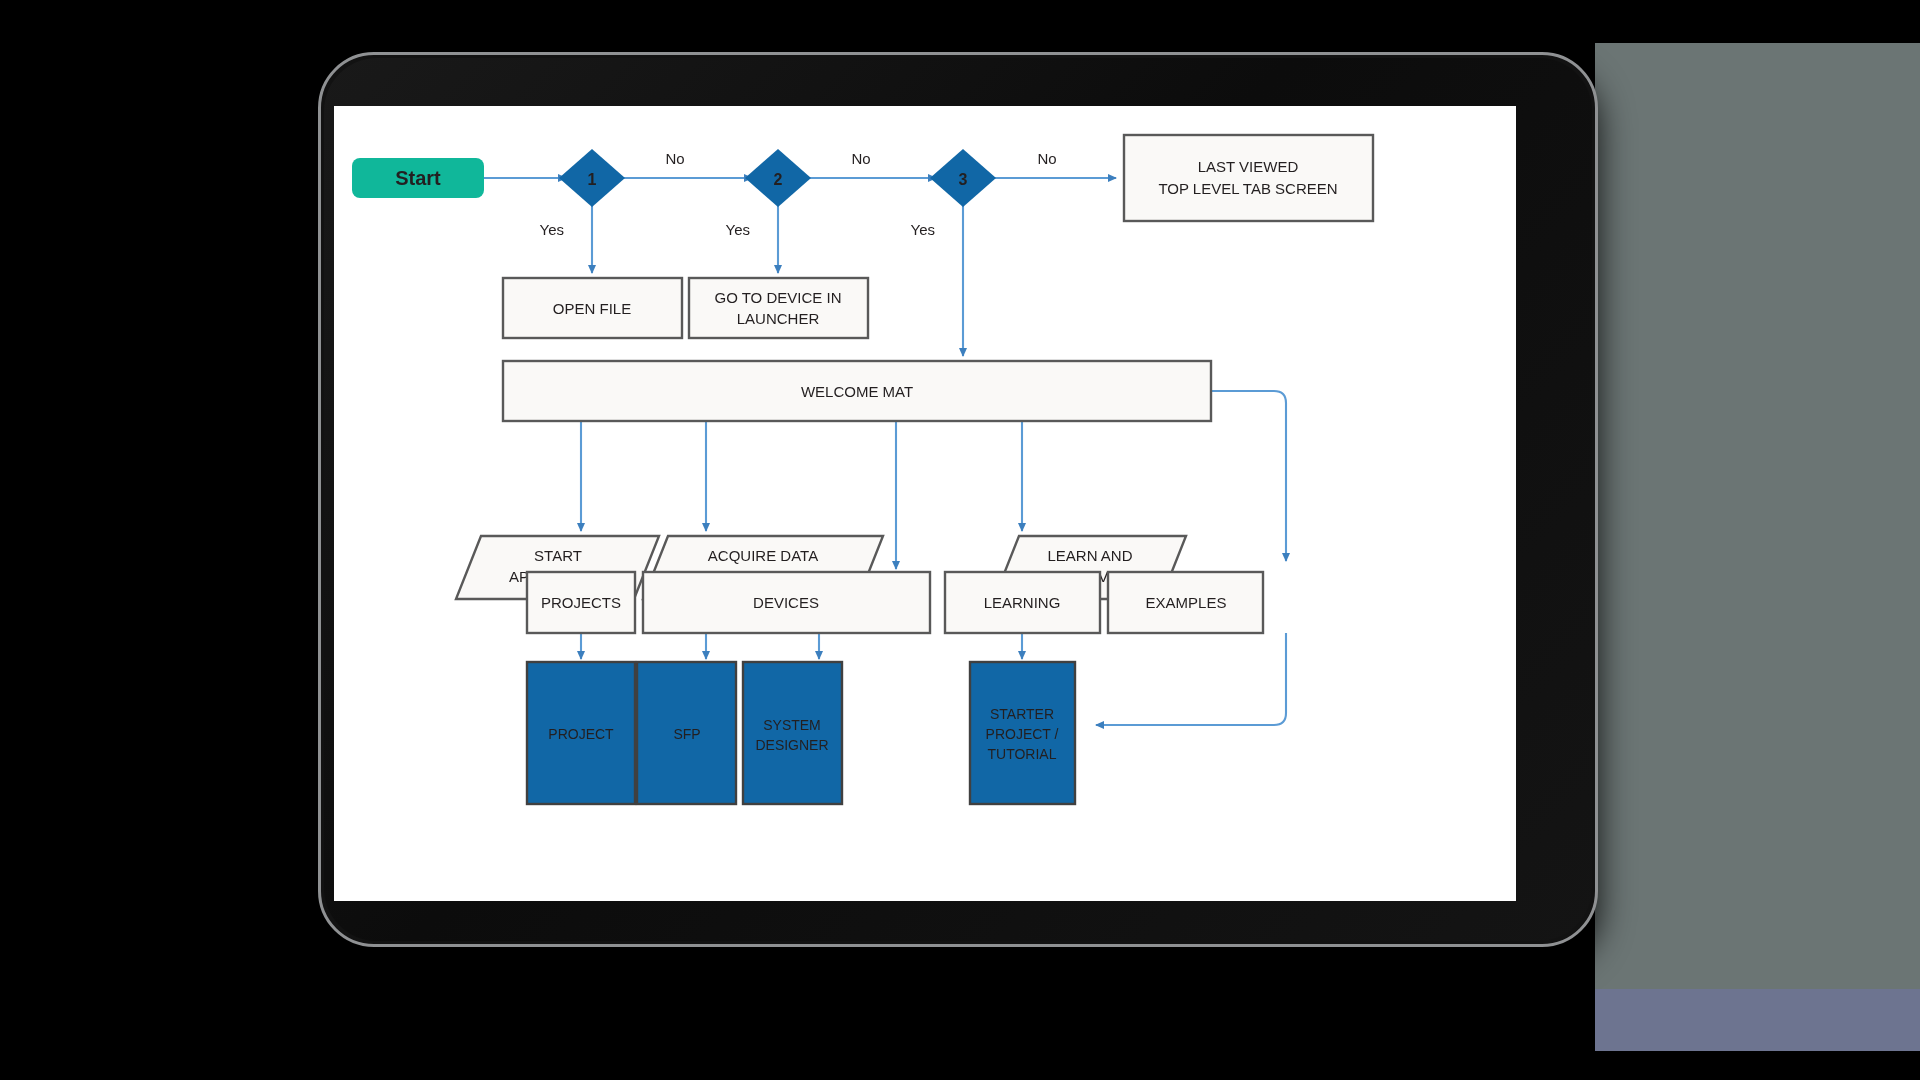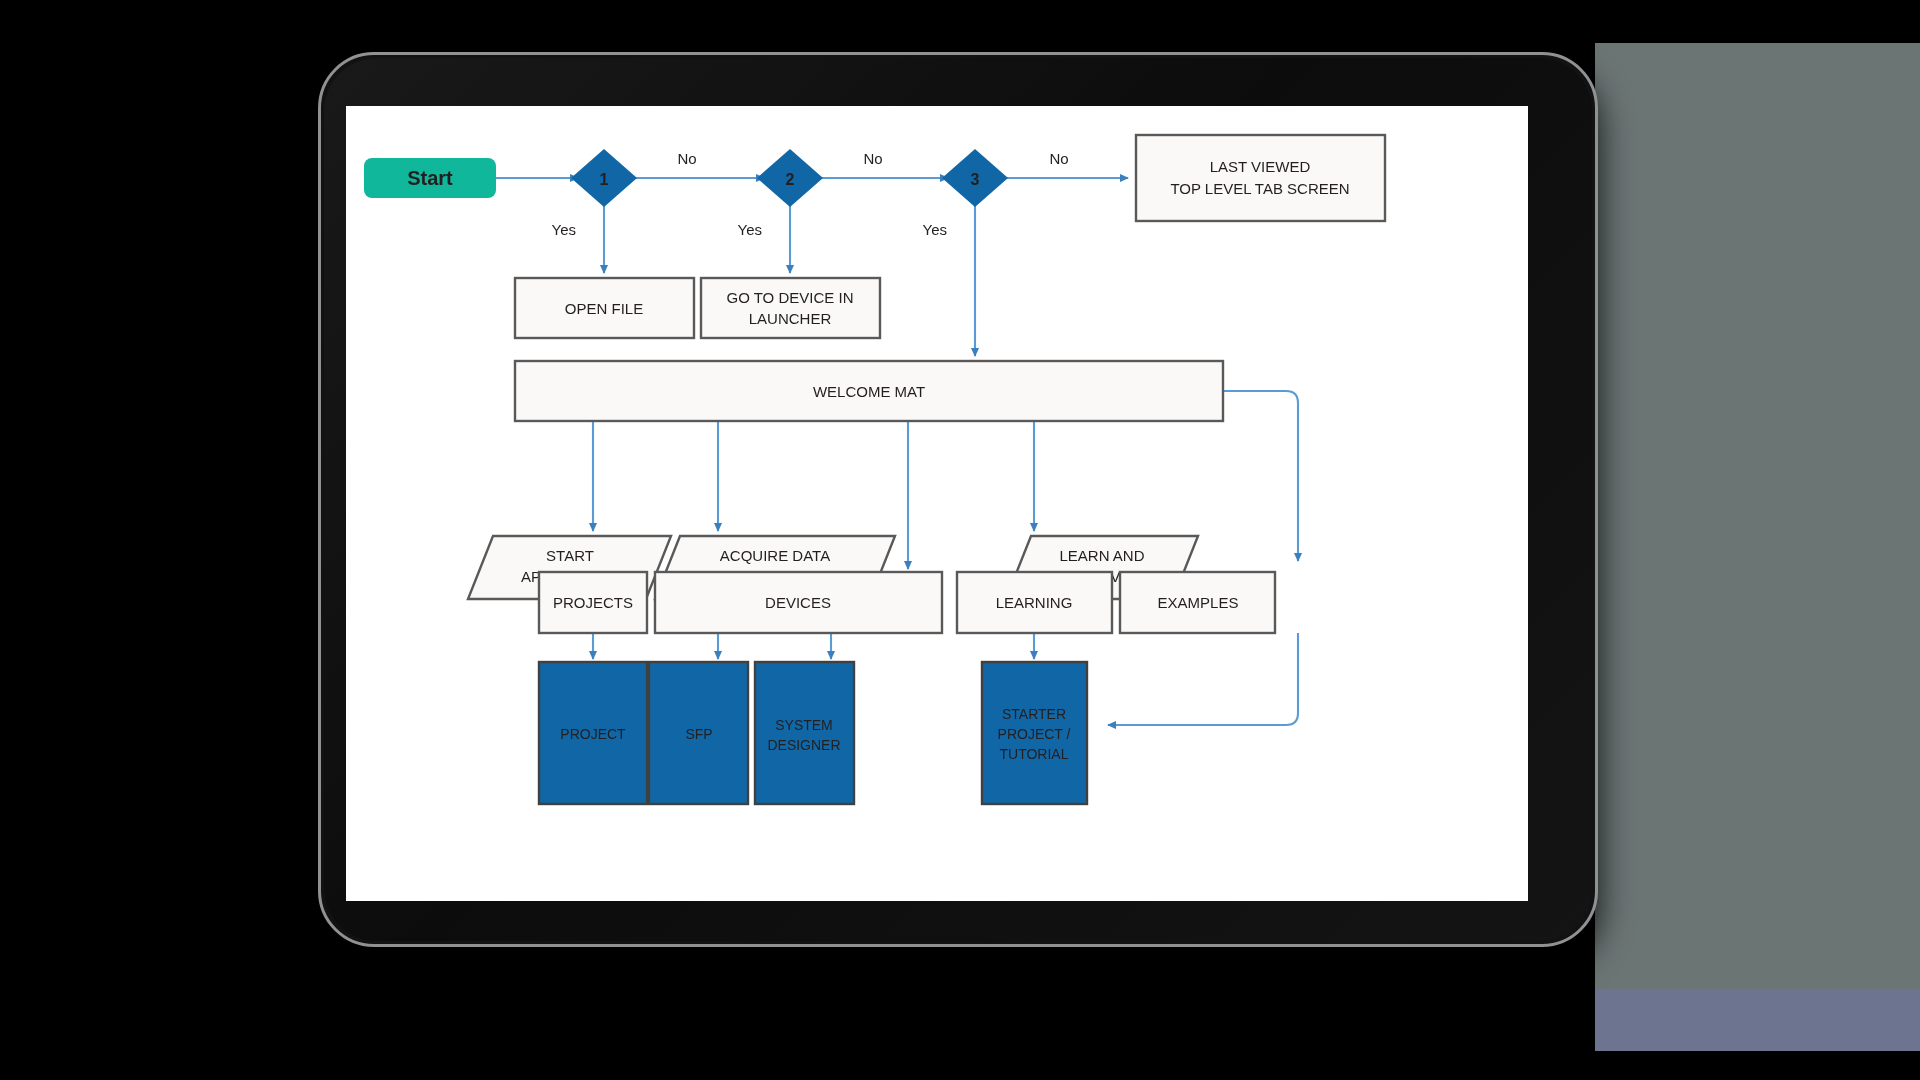--- a/index.html
+++ b/index.html
@@ -18,21 +18,21 @@
           box-shadow:0 18px 34px rgba(0,0,0,.85);
           border:3px solid #8f9193;box-sizing:border-box;}
   .tablet-inner{position:absolute;left:3px;top:3px;right:3px;bottom:3px;
           border-radius:53px;background:#101010;
           background-image:linear-gradient(135deg,#191919 0%,#0c0c0c 45%,#141414 100%);}
   .camera{position:absolute;left:25px;top:450px;width:17px;height:17px;
           border-radius:50%;background:#050505;
           box-shadow:inset 0 0 3px #2a2a2a,0 0 4px rgba(0,0,0,.9);}
   .camera::after{content:"";position:absolute;left:5px;top:5px;width:7px;height:6px;
           border-radius:1px;background:#2d3442;}
-  .screen{position:absolute;left:22px;top:48px;width:1182px;height:795px;
+  .screen{position:absolute;left:10px;top:48px;width:1182px;height:795px;
           background:#fff;overflow:hidden;}
 
   svg.flow{display:block;width:1182px;height:795px;}
   .fl-text{font-family:"Liberation Sans",sans-serif;fill:#231f20;}
   .box-fill{fill:#faf9f7;stroke:#595959;stroke-width:2.4;}
   .blue-fill{fill:#1167a6;stroke:#404040;stroke-width:2.4;}
   .diamond{fill:#1167a6;stroke:none;}
   .start-pill{fill:#10b79a;}
   .conn{stroke:#5b9bd5;stroke-width:2.1;fill:none;}
   .lbl{font-size:15px;fill:#231f20;}

